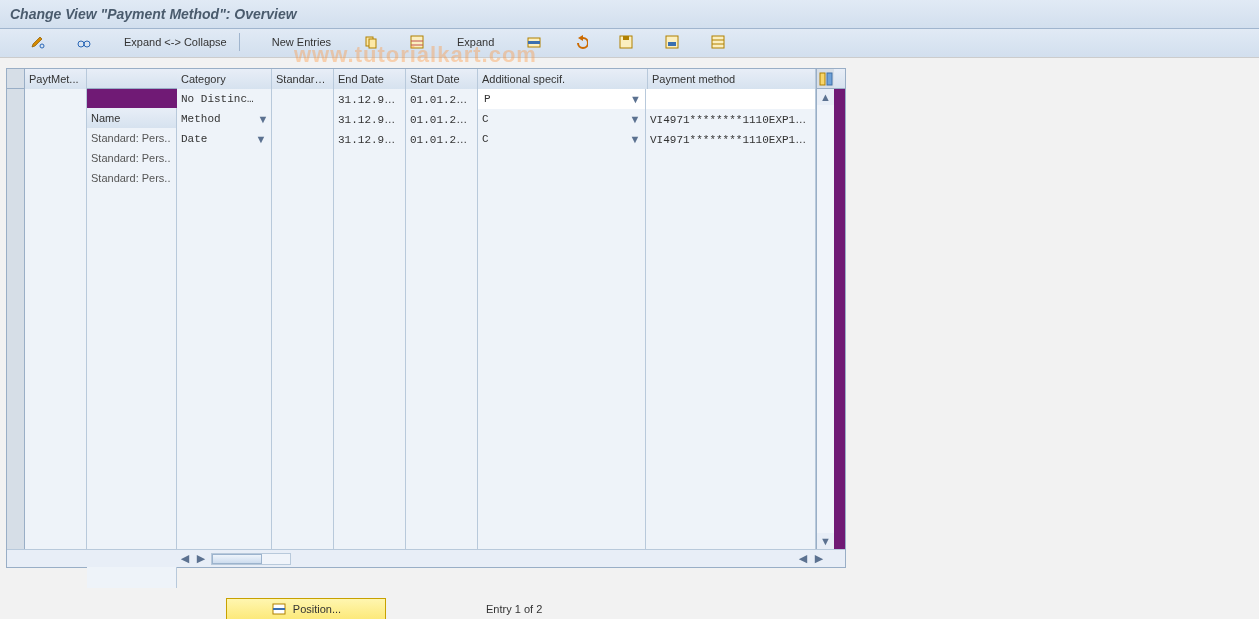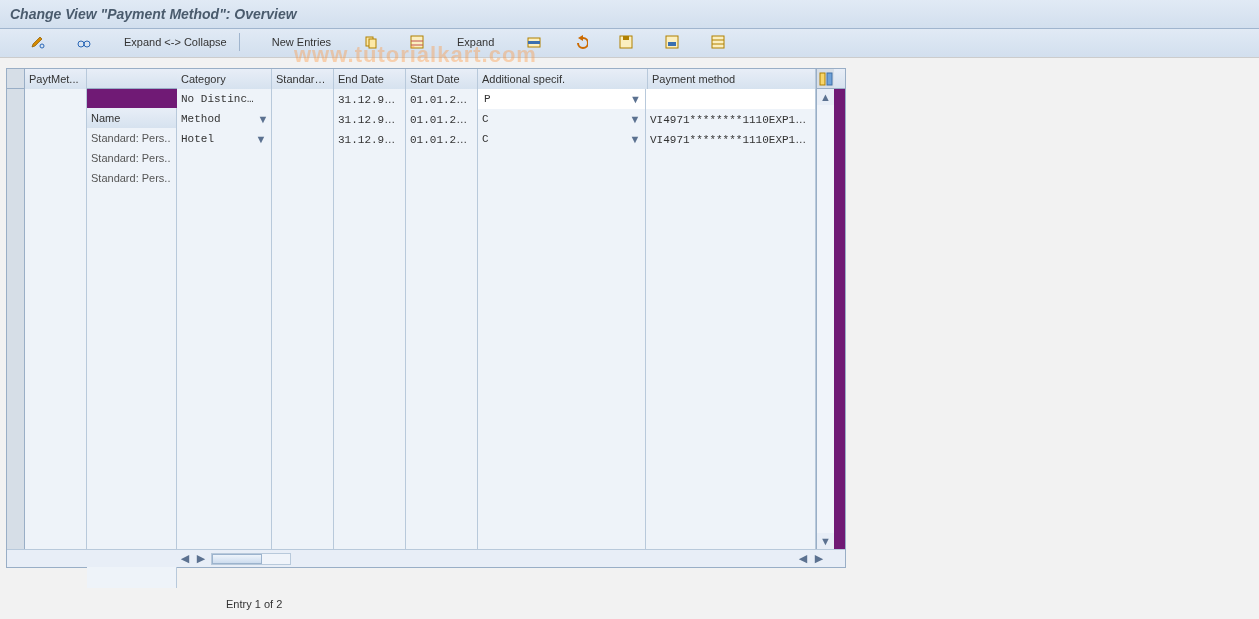--- a/index.html
+++ b/index.html
@@ -272,21 +272,21 @@
               </div>
             </div>
             <div class="td col-add"><span class="mono">VI4971********1110EXP1212</span></div>
           </div>
           <div class="row">
             <div class="sel-col"></div>
             <div class="td col-paymet"><span class="ro-text"></span></div>
             <div class="td col-name"><span class="ro-text">Standard: Pers..</span></div>
             <div class="td col-cat">
               <div class="dd">
-                <span class="mono">Hotel</span>
+                <span class="mono">Date</span>
                 <span class="dd-arrow">▼</span>
               </div>
             </div>
             <div class="td col-prov"><span class="ro-text"></span></div>
             <div class="td col-end"><span class="mono">31.12.9999</span></div>
             <div class="td col-start"><span class="mono">01.01.2003</span></div>
             <div class="td col-pm">
               <div class="dd">
                 <span class="mono">C</span>
                 <span class="dd-arrow">▼</span>
@@ -533,15 +533,24 @@
       </div>
       <div class="spacer"></div>
       <div class="arrow-btn">◀</div>
       <div class="arrow-btn">▶</div>
       <div style="width:18px;"></div>
     </div>
   </div>
 
   <div class="footer-area">
     <div style="width:80px;"></div>
+    <div class="position-btn">
+      <span class="icon">
+        <svg class="svg16" viewBox="0 0 16 16">
+            <rect x="2" y="3" width="12" height="10" fill="#fff" stroke="#B08000"></rect>
+            <rect x="2" y="7" width="12" height="2" fill="#3A6FB0"></rect>
+          </svg>
+      </span>
+      <span>Position...</span>
+    </div>
     <span class="entry-text">Entry 1 of 2</span>
   </div>
 </div>
 
 </body></html>

